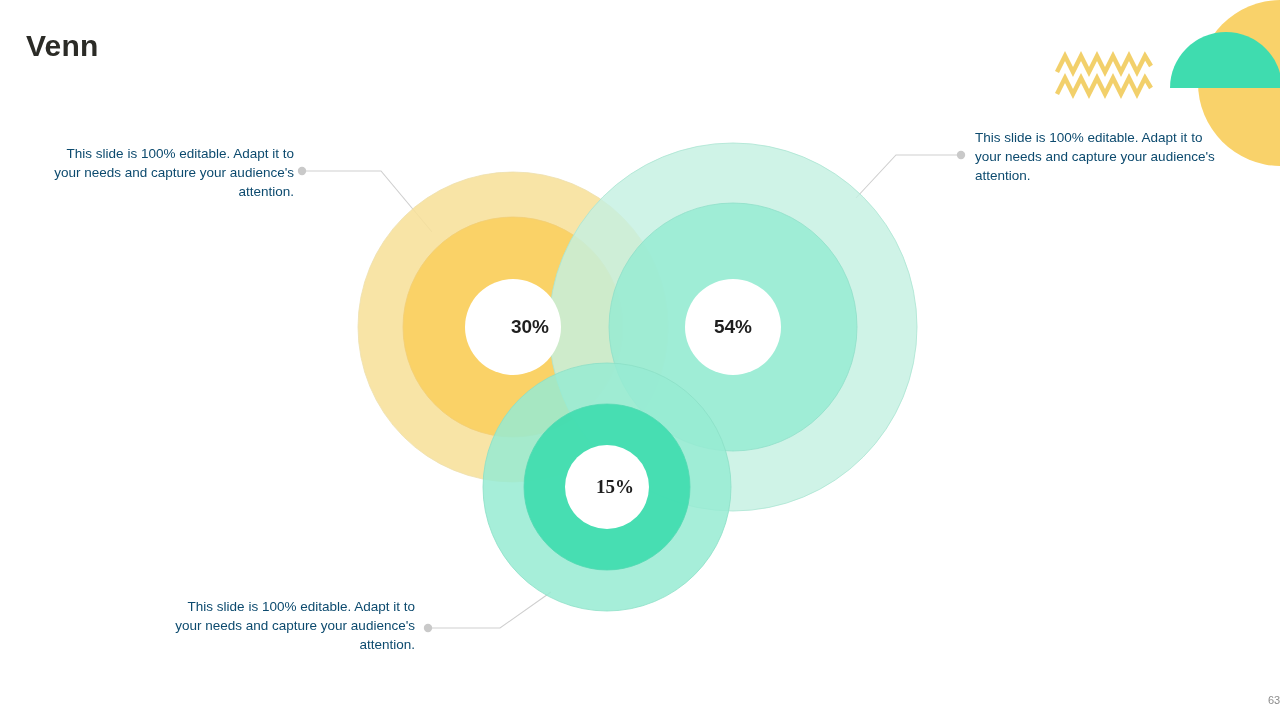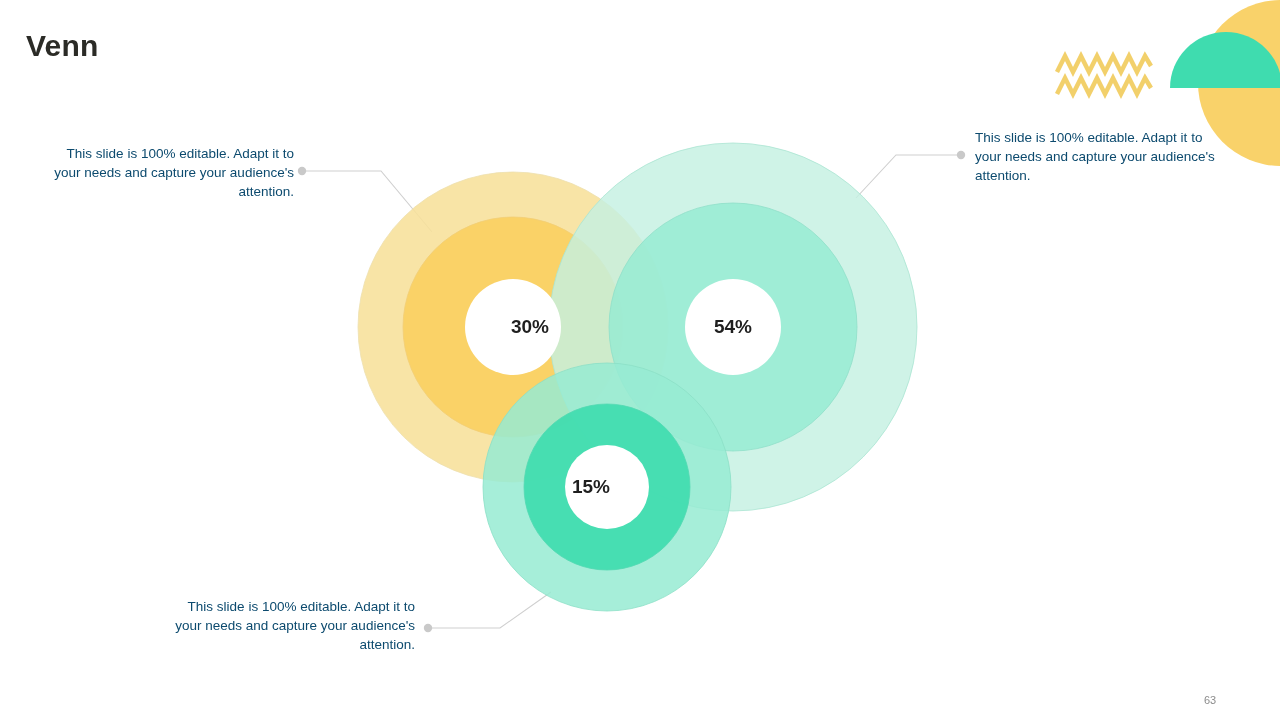--- a/index.html
+++ b/index.html
@@ -110,21 +110,21 @@
   #caption-bottom {
     left: 162px;
     top: 597px;
     width: 253px;
     text-align: right;
   }
 
   
   #page-number {
     position: absolute;
-    left: 1204px;
+    left: 1268px;
     top: 694px;
     font-size: 11px;
     color: #8c8c8c;
   }
 </style>
 </head>
 <body>
 
 <div id="slide">
 
@@ -167,21 +167,21 @@
         <circle cx="607" cy="487" r="83" fill="#3FDCAF" fill-opacity="0.92" stroke="#53D9B2" stroke-width="0.8"></circle>
       </g>
 
       <circle cx="513" cy="327" r="48" fill="#ffffff"></circle>
       <circle cx="733" cy="327" r="48" fill="#ffffff"></circle>
       <circle cx="607" cy="487" r="42" fill="#ffffff"></circle>
     </svg>
 
     <div class="venn-label" style="left:173px; top:187px;margin-left:17px;">30%</div>
     <div class="venn-label" style="left:393px; top:187px;">54%</div>
-    <div class="venn-label" style="left:251px; top:347px;">15%</div>
+    <div class="venn-label" style="left:275px; top:347px;font-family:Liberation Serif, serif;">15%</div>
   </div>
 
   <div class="caption" id="caption-left">This slide is 100% editable. Adapt it to your needs and capture your audience's attention.</div>
   <div class="caption" id="caption-right">This slide is 100% editable. Adapt it to your needs and capture your audience's attention.</div>
   <div class="caption" id="caption-bottom">This slide is 100% editable. Adapt it to your needs and capture your audience's attention.</div>
 
   <div id="page-number">63</div>
 
 </div>
 

